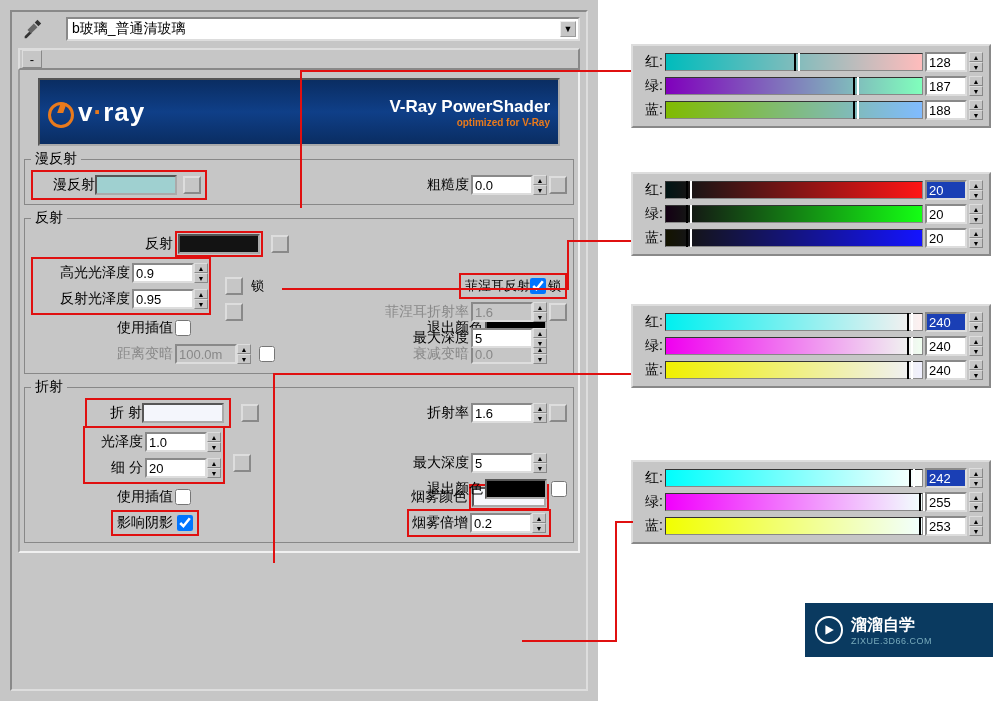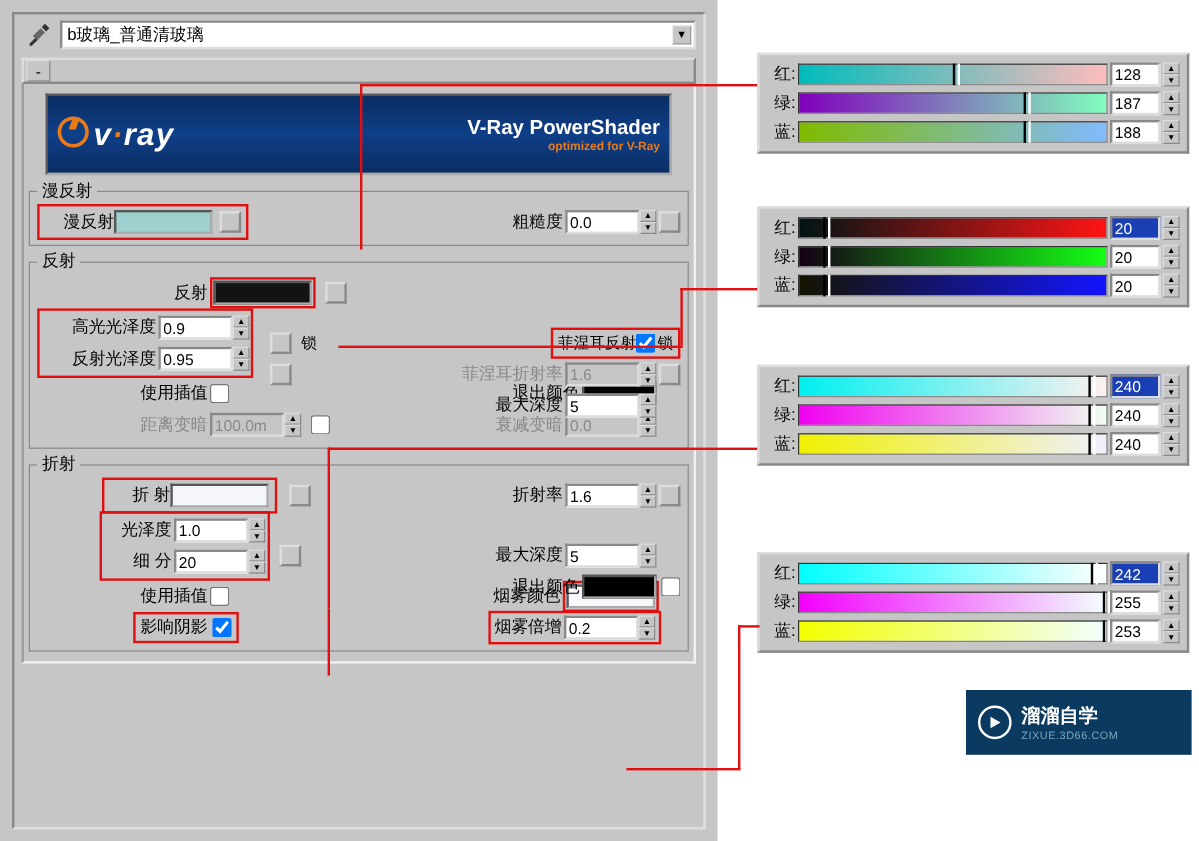--- a/index.html
+++ b/index.html
@@ -17,21 +17,21 @@
     width: 598px; height: 701px;
     background: #c6c6c6;
     border: 10px solid #c6c6c6;
   }
   .inner-panel {
     border: 2px inset #ddd;
     background: #c6c6c6;
     height: 100%;
     padding: 4px 6px;
   }
-  .top-row { display: flex; align-items: center; gap: 4px; height: 26px; margin-bottom: 2px; }
+  .top-row { display: flex; align-items: center; gap: 20px; height: 26px; margin-bottom: 2px; }
   .eyedrop-icon { width: 28px; height: 24px; display: flex; align-items: center; justify-content: center; }
   .dropdown {
     flex: 1;
     display: flex;
     align-items: center;
     background: #fff;
     border: 2px inset #ddd;
     height: 24px;
     padding: 0 2px 0 4px;
   }
@@ -66,21 +66,21 @@
   .banner {
     margin: 6px auto 4px;
     width: 522px; height: 68px;
     background: linear-gradient(to bottom,#0a2d62 0%,#0f3f88 50%,#0a2d62 100%);
     color: #fff;
     display: flex; align-items:center;
     padding: 0 8px;
     border: 2px inset #aaa;
     position: relative;
   }
-  .banner .vlogo { display:flex; align-items:flex-start; gap:4px;font-style:italic; }
+  .banner .vlogo { display:flex; align-items:flex-end; gap:4px; }
   .banner .vlogo .circ { width:26px;height:26px;border:3px solid #e97a1c;border-radius:50%;position:relative; }
   .banner .vlogo .circ::after{content:"";position:absolute;left:8px;top:-2px;width:6px;height:10px;background:#e97a1c;transform:skewX(-20deg);}
   .banner .vray-text { font-size: 26px; font-weight:bold; letter-spacing:1px; color:#fff; }
   .banner .vray-text .dot{color:#e97a1c;}
   .banner .right-text { margin-left:auto; text-align:right; }
   .banner .right-text .ps { font-size:17px; font-weight:bold; color:#fff; }
   .banner .right-text .opt { font-size:10px; color:#e97a1c; font-weight:bold; }
   .credits { text-align:center; font-size:12px; margin-top:-2px; margin-bottom:3px; font-family: SimSun; }
   fieldset.grp {
     border: 1px solid #888;
@@ -141,21 +141,21 @@
   }
   .rgb-row .val.sel { background:#1a3fb5; color:#fff; }
   .rgb-row .sp { display:flex; flex-direction:column; width:14px; height:20px; }
   .rgb-row .sp span{flex:1;border:1px outset #ddd;background:#c6c6c6;font-size:7px;display:flex;align-items:center;justify-content:center;}
 
   
   .line { position:absolute; background:#e01010; z-index:50; }
 
   
   .wm {
-    position:absolute; right:6px; bottom:72px;
+    position:absolute; right:6px; bottom:44px;
     width:188px; height:54px; background:#0a3a60;
     display:flex; align-items:center; gap:8px; padding:0 10px; color:#fff;
   }
   .wm .play{width:28px;height:28px;border:2px solid #fff;border-radius:50%;display:flex;align-items:center;justify-content:center;}
   .wm .zh{font-size:16px;font-weight:bold;}
   .wm .url{font-size:9px;color:#7ab;letter-spacing:0.5px;}
 
   .section-body {
     border-left: 2px solid #9d9d9d;
     border-right: 2px solid #f0f0f0;

